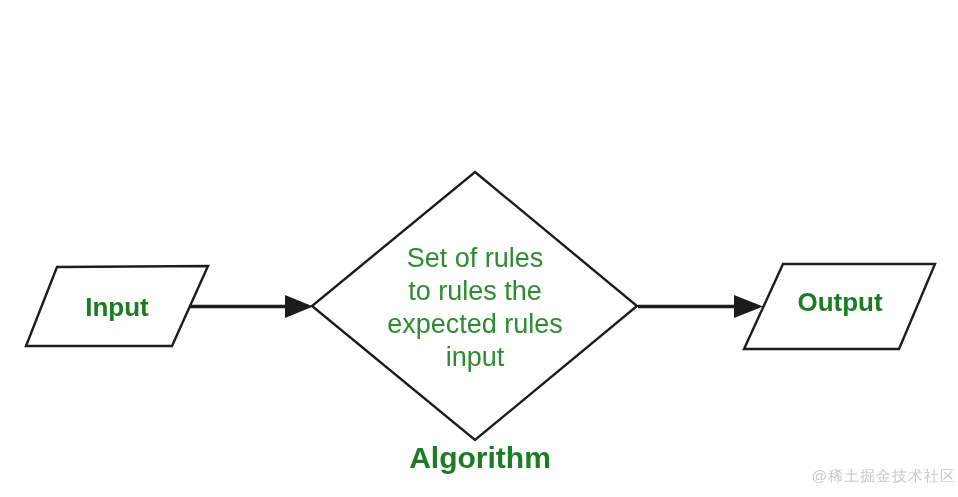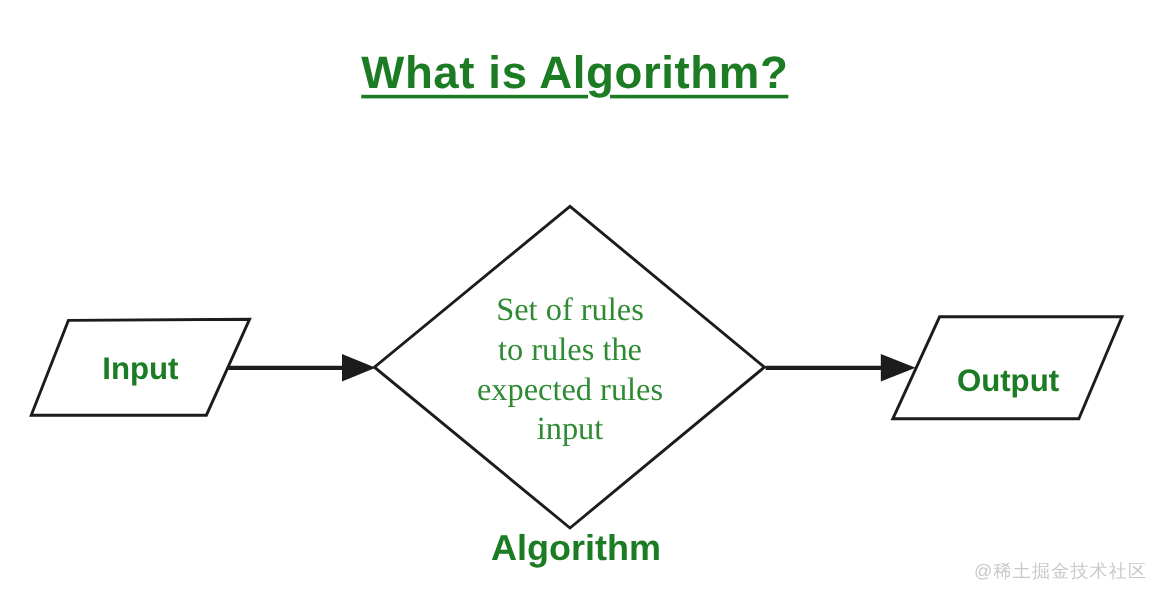--- a/index.html
+++ b/index.html
@@ -57,50 +57,49 @@
     stroke: none;
   }
   .label {
     position: absolute;
     transform: translate(-50%, -50%);
     font-weight: bold;
     color: var(--green-dark);
     white-space: nowrap;
   }
   .input-label  { left: 117px; top: 307px; font-size: 26px; }
-  .output-label { left: 840px; top: 317px; font-size: 26px; }
+  .output-label { left: 840px; top: 302px; font-size: 26px; }
   .algorithm-label { left: 480px; top: 458px; font-size: 30px; text-align: center; }
   .diamond-text {
     position: absolute;
     left: 475px;
     top: 308px;
     transform: translate(-50%, -50%);
     width: 330px;
     text-align: center;
     color: var(--green-mid);
     font-size: 27px;
     line-height: 33px;
     font-weight: normal;
   }
-  .diamond-text span { display: block; font-family: Liberation Serif, serif; }
+  .diamond-text span { display: block; }
   .watermark {
     position: absolute;
     right: 2px;
     bottom: 11px;
     font-size: 15px;
     color: var(--watermark);
     letter-spacing: 1px;
   }
 </style>
 </head>
 <body>
 
 <div class="canvas">
 
-  <h1 class="title">What is Algorithm?</h1>
 
   <svg class="shapes" viewBox="0 0 958 497" aria-hidden="true">
 
     <polygon class="node-outline" points="57,267 208,266 172,346 26,346"></polygon>
 
     <g>
       <path class="arrow-line" d="M190 306.5 H 288"></path>
       <polygon class="arrow-head" points="285,295 313,306.5 285,318"></polygon>
     </g>
 

